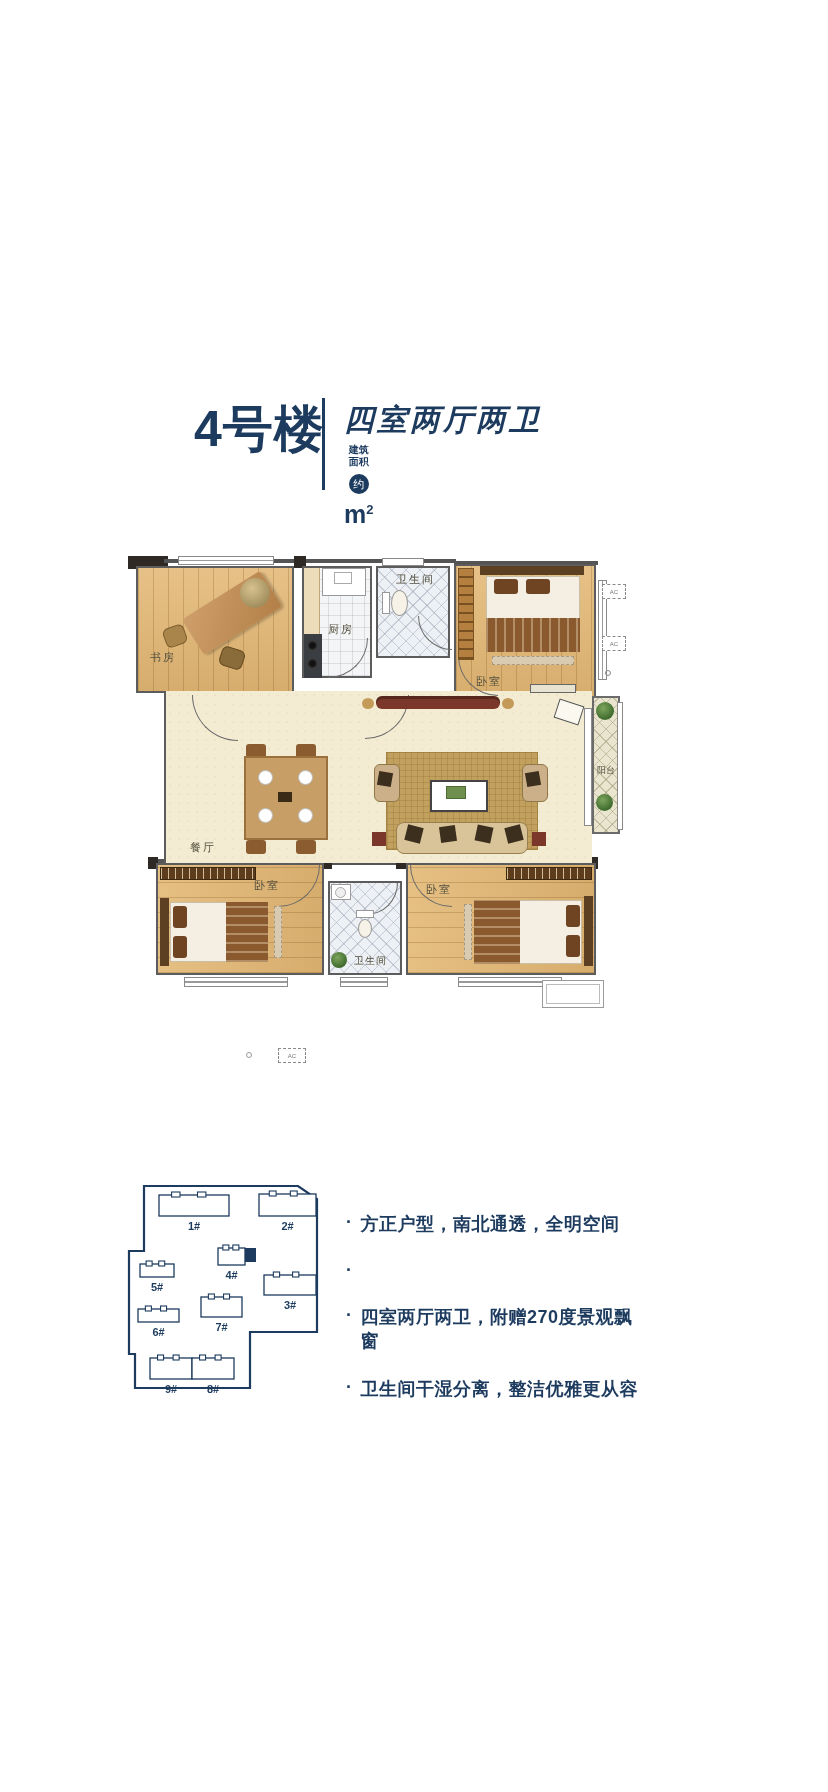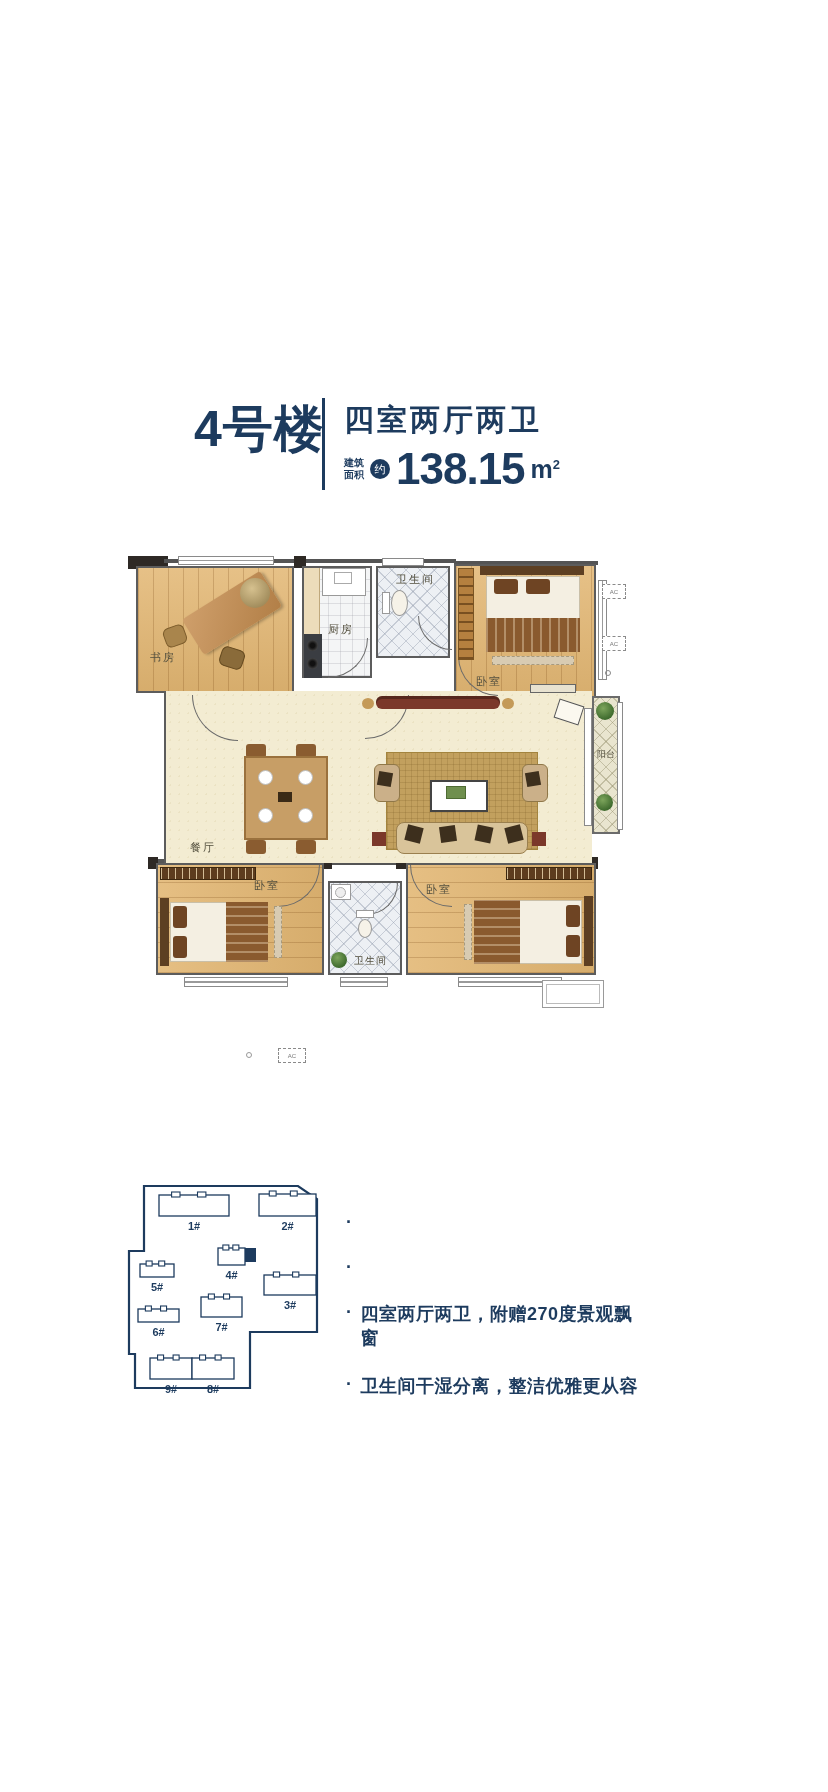--- a/index.html
+++ b/index.html
@@ -1,22 +1,22 @@
 <!DOCTYPE html>
 <html><head>
 <meta charset="utf-8">
 <style>
   html,body{margin:0;padding:0;background:#fff;}
   .page{position:relative;width:828px;height:1792px;background:#ffffff;overflow:hidden;
         font-family:"Liberation Sans",sans-serif;color:#1d3b5e;}
   
   .bname{position:absolute;left:194px;top:396px;font-size:50px;font-weight:900;color:#1d3b5e;letter-spacing:1px;}
   .hdiv{position:absolute;left:322px;top:398px;width:3px;height:92px;background:#1d3b5e;}
-  .utype{position:absolute;left:344px;top:400px;font-size:30px;font-weight:800;color:#1d3b5e;letter-spacing:3px;}
-  .arearow{position:absolute;left:344px;top:444px;display:flex;align-items:center;gap:6px;}
+  .utype{position:absolute;left:344px;top:400px;font-size:30px;font-weight:800;color:#1d3b5e;letter-spacing:3px;font-style:italic;}
+  .arearow{position:absolute;left:344px;top:444px;display:flex;align-items:center;gap:6px;flex-direction:column;}
   .alabel{font-size:10px;line-height:12px;font-weight:700;color:#1d3b5e;}
   .abadge{width:20px;height:20px;border-radius:50%;background:#1d3b5e;color:#fff;font-size:11px;
           display:flex;align-items:center;justify-content:center;flex:0 0 auto;}
   .avalue{font-size:44px;font-weight:800;color:#1d3b5e;letter-spacing:-1px;}
   .aunit{font-size:25px;font-weight:600;color:#1d3b5e;}
   .aunit sup{font-size:13px;}
   
   #plan{position:absolute;left:128px;top:556px;width:494px;height:520px;}
   .room{position:absolute;border:2.5px solid #5c5c5c;box-sizing:border-box;}
   .wood-v{background:#e2b672;background-image:repeating-linear-gradient(90deg,rgba(110,60,10,.22) 0 1px,rgba(0,0,0,0) 1px 15px),linear-gradient(180deg,rgba(255,255,255,.15),rgba(0,0,0,.05));}
@@ -53,21 +53,20 @@
 
   <div class="bname">4号楼</div>
   <div class="hdiv"></div>
   <div class="utype">四室两厅两卫</div>
   <div class="arearow">
     <div class="alabel">
       <div>建筑</div>
       <div>面积</div>
     </div>
     <div class="abadge">约</div>
-    <div class="avalue">138.15</div>
     <div class="aunit"><span>m</span><sup>2</sup></div>
   </div>
 
   <div id="plan">
 
     <div class="cb" style="left:0;top:0;width:40px;height:13px"></div>
     <div class="wb" style="left:36px;top:3px;width:292px;height:4px"></div>
     <div class="cb" style="left:166px;top:0;width:12px;height:12px"></div>
     <div class="wb" style="left:326px;top:5px;width:144px;height:4px"></div>
     <div class="wb" style="left:24px;top:303px;width:446px;height:6px"></div>
@@ -191,21 +190,21 @@
     <div class="fur" style="left:336px;top:348px;width:8px;height:56px;background:#d8cbb2;border:1px dashed #a79a7e"></div>
 
     <div class="acbox" style="left:150px;top:492px;width:26px;height:13px">AC</div>
     <div class="fur" style="left:118px;top:496px;width:6px;height:6px;border:1px solid #999;border-radius:50%"></div>
 
     <div class="rlabel" style="left:22px;top:94px">书房</div>
     <div class="rlabel" style="left:200px;top:66px">厨房</div>
     <div class="rlabel" style="left:268px;top:16px">卫生间</div>
     <div class="rlabel" style="left:348px;top:118px">卧室</div>
     <div class="rlabel" style="left:62px;top:284px">餐厅</div>
-    <div class="rlabel" style="left:466px;top:192px;width:24px;font-size:9px;letter-spacing:0;text-align:center">阳台</div>
+    <div class="rlabel" style="left:466px;top:208px;width:24px;font-size:9px;letter-spacing:0;text-align:center">阳台</div>
     <div class="rlabel" style="left:126px;top:322px">卧室</div>
     <div class="rlabel" style="left:226px;top:398px;font-size:10px;letter-spacing:1px">卫生间</div>
     <div class="rlabel" style="left:298px;top:326px">卧室</div>
   </div>
 
   <svg id="sitemap" width="212" height="216" viewBox="0 0 212 216">
       <polygon points="32,4 186,4 205,17 205,150 138,150 138,206 23,206 23,172 17,172 17,69 32,69" fill="none" stroke="#1d3b5e" stroke-width="2.2"></polygon>
       <g>
         <rect x="47" y="13" width="70" height="21" fill="#fff" stroke="#1d3b5e" stroke-width="1.3"></rect>
         <rect x="59.6" y="10" width="8.4" height="5" fill="#fff" stroke="#1d3b5e" stroke-width="1.1"></rect>
@@ -259,20 +258,21 @@
         <rect x="87.56" y="173" width="6" height="5" fill="#fff" stroke="#1d3b5e" stroke-width="1.1"></rect>
         <rect x="103.1" y="173" width="6" height="5" fill="#fff" stroke="#1d3b5e" stroke-width="1.1"></rect>
         <text x="101" y="211" text-anchor="middle" font-size="11" font-weight="700" fill="#1d3b5e">8#</text>
       </g>
       <rect x="133" y="66" width="11" height="14" fill="#1d3b5e"></rect>
     </svg>
 
   <div id="features">
       <div class="feature">
         <span class="dot">·</span>
+        <span>方正户型，南北通透，全明空间</span>
       </div>
       <div class="feature">
         <span class="dot">·</span>
       </div>
       <div class="feature">
         <span class="dot">·</span>
         <span>四室两厅两卫，附赠270度景观飘窗</span>
       </div>
       <div class="feature">
         <span class="dot">·</span>

